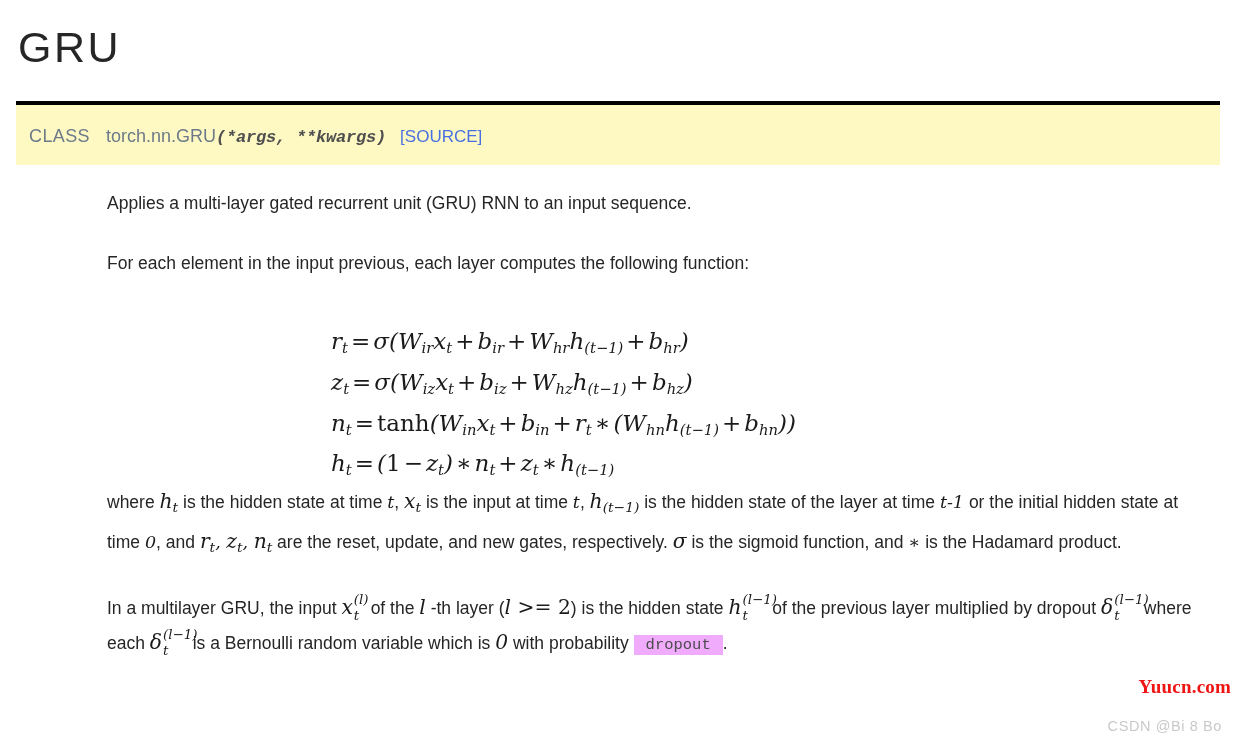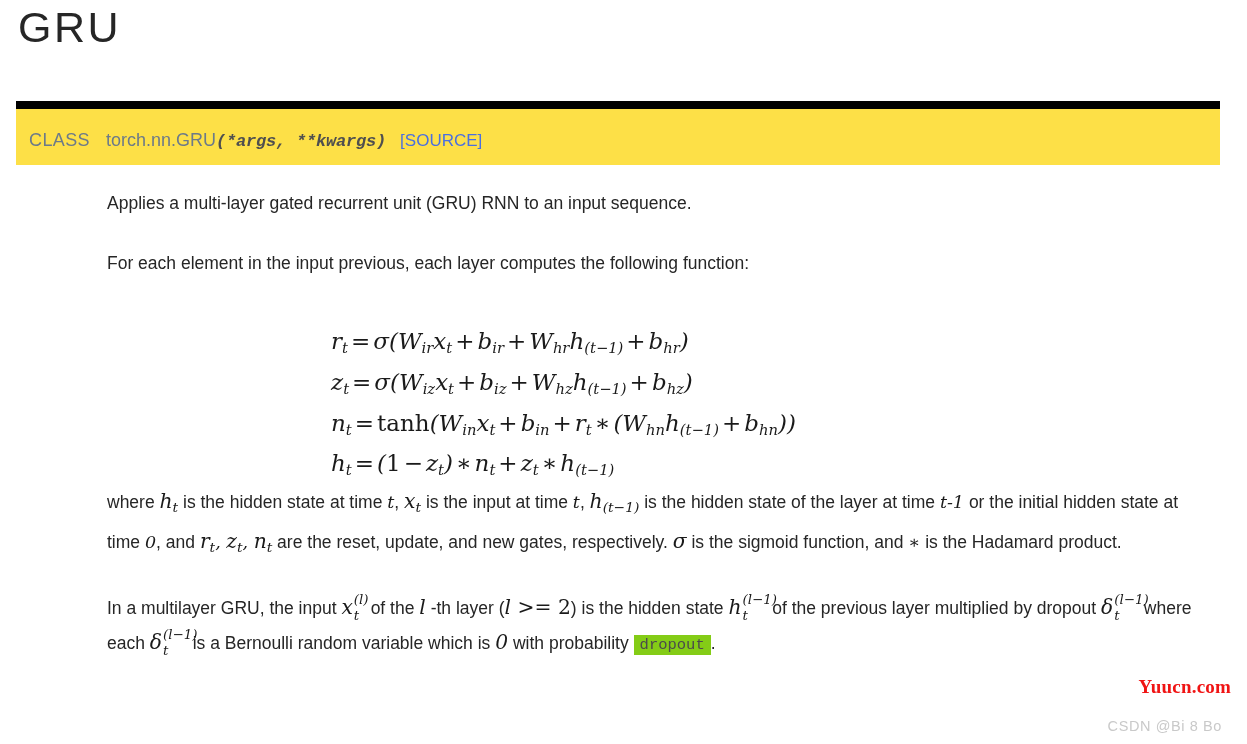--- a/index.html
+++ b/index.html
@@ -13,37 +13,37 @@
     position: relative;
     overflow: hidden;
     font-family: "Liberation Sans", sans-serif;
     color: #262626;
   }
 
   
   #page-title {
     position: absolute;
     left: 18px;
-    top: 4px;
+    top: 24px;
     font-size: 43px;
     font-weight: 300;
     letter-spacing: 2.5px;
     color: #262626;
     line-height: 1.1;
   }
 
   
   #signature-block {
     position: absolute;
     left: 16px;
     top: 101px;
     width: 1204px;
     height: 64px;
-    background: #fde047;
-    border-top: 8px solid #000000;
+    background: #fef9c3;
+    border-top: 4px solid #000000;
     box-sizing: border-box;
     text-align: center;
   }
   #signature-inner {
     position: absolute;
     left: 13px;
     top: 21px;
     white-space: nowrap;
   }
   .sig-class-kw {
@@ -147,23 +147,23 @@
   #equations sub {
     font-size: 0.64em;
     vertical-align: -0.26em;
     font-style: italic;
   }
 
   
   code.inline-code {
     font-family: "Liberation Mono", monospace;
     font-size: 15.5px;
-    background: #84cc16;
+    background: #f0abfc;
     color: #4b4b4b;
-    padding: 1px 6px;
+    padding: 1px 12px;
   }
 
   
   #watermark-yuucn {
     position: absolute;
     right: 16px;
     top: 676px;
     color: #f01414;
     font-family: "Liberation Serif", serif;
     font-weight: bold;

